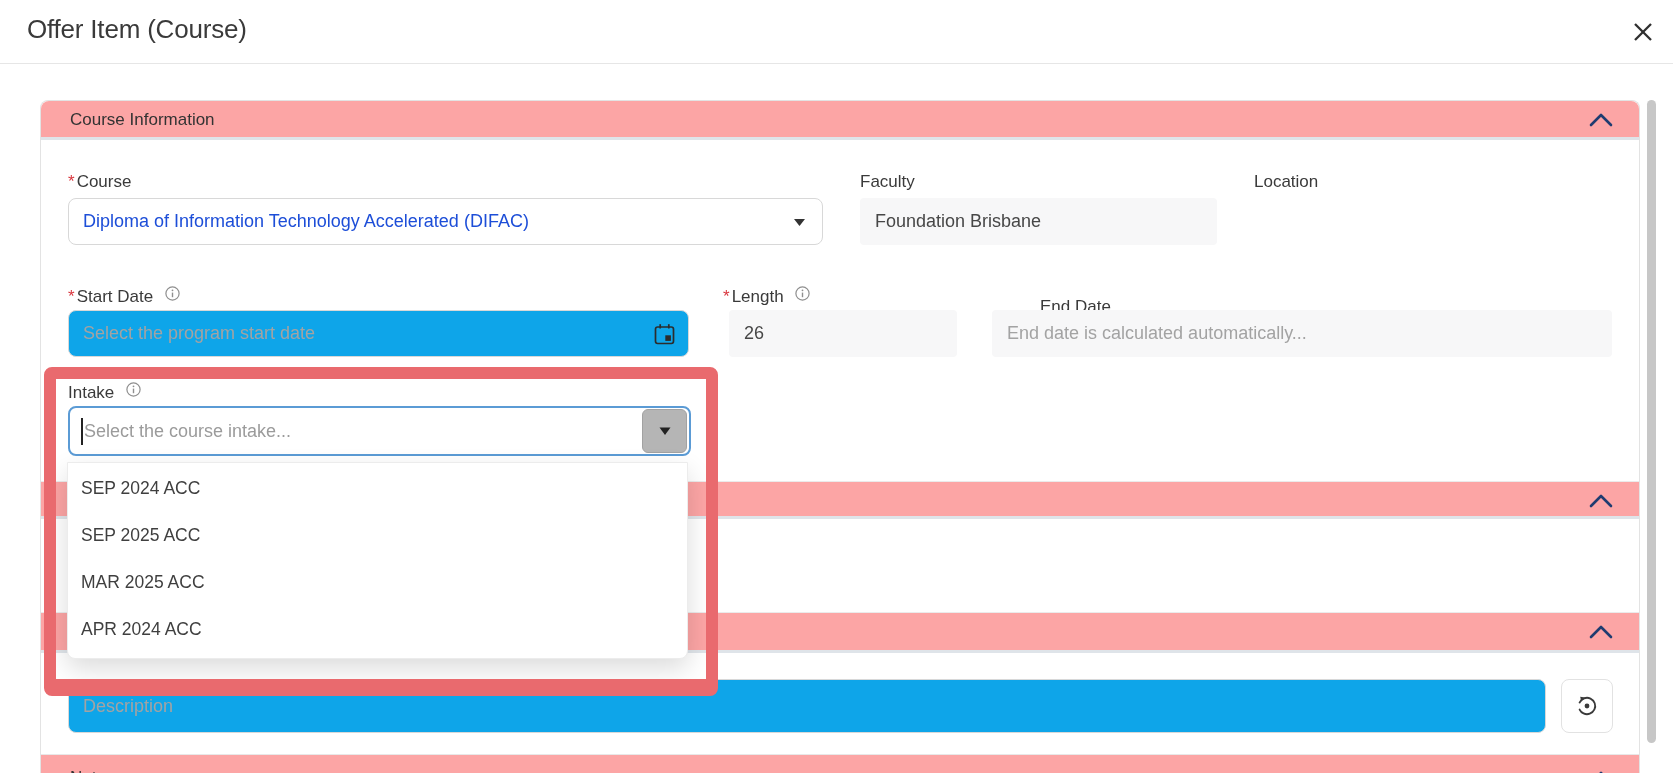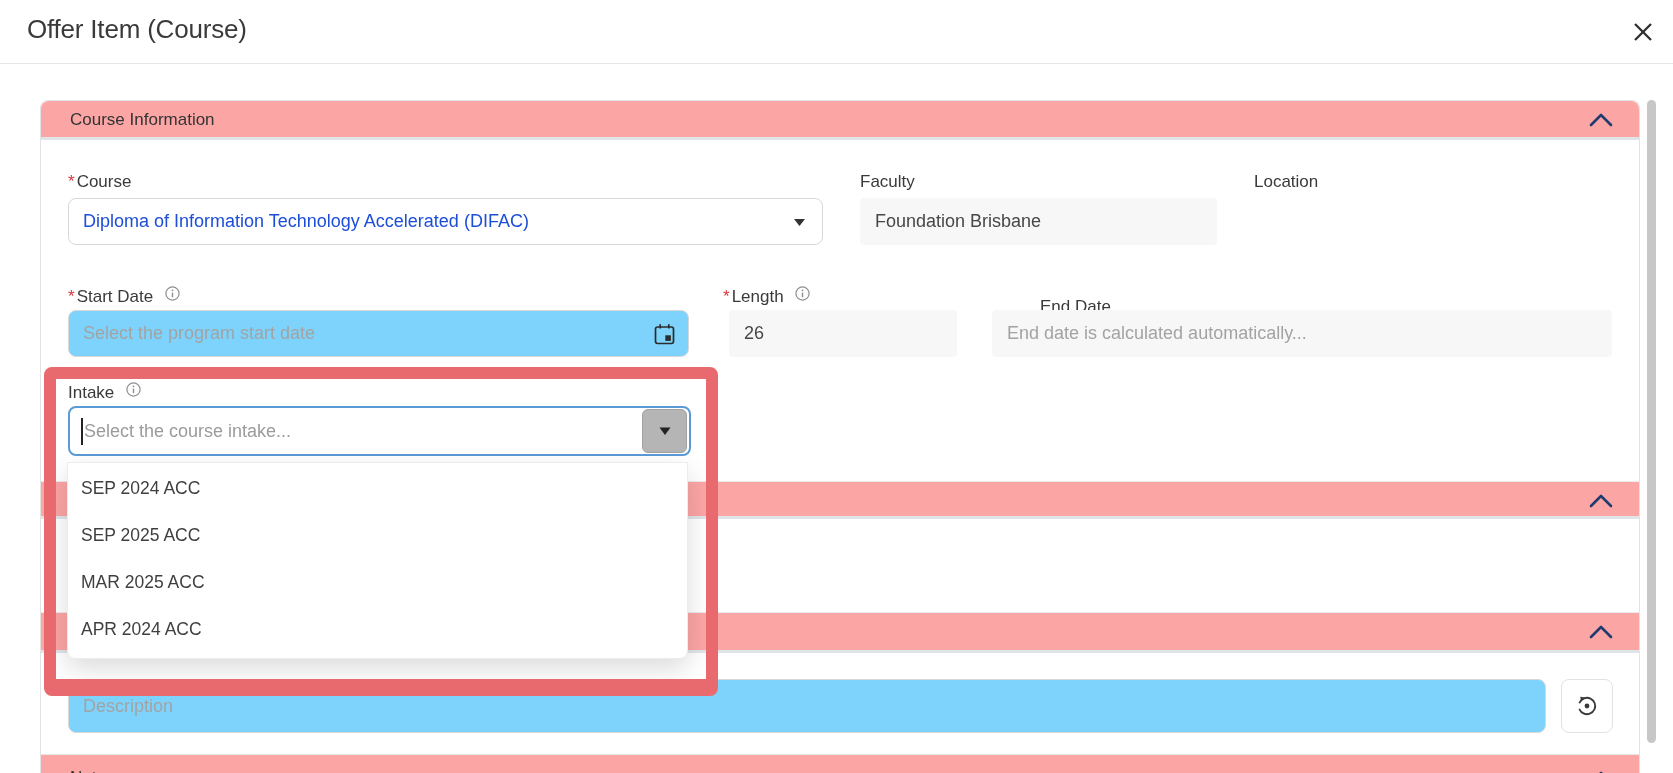--- a/index.html
+++ b/index.html
@@ -33,21 +33,21 @@
 
   
   .lbl { position:absolute; height:22px; font-size:17px; color:#3a3a3a; white-space:nowrap; }
   .req { color:#d9363e; margin-right:2px; }
   .info-ic { display:inline-block; vertical-align:1px; margin-left:7px; }
 
   .field-ro { position:absolute; height:47px; background:#f7f7f8; border-radius:4px;
               font-size:18px; color:#474747; line-height:47px; padding-left:15px; }
   .field-box { position:absolute; height:47px; background:#fff; border:1px solid #d8d8d8; border-radius:8px;
                font-size:18px; color:#1d4ed8; line-height:45px; padding-left:14px; }
-  input.txt { position:absolute; height:47px; background:#7dd3fc; border:1px solid #d8d8d8; border-radius:8px;
+  input.txt { position:absolute; height:47px; background:#0ea5e9; border:1px solid #d8d8d8; border-radius:8px;
               font-size:18px; color:#3f3f3f; padding:0 40px 0 14px; outline:none;
               font-family:"Liberation Sans","DejaVu Sans",sans-serif; }
   input.txt::placeholder { color:#a3a3a3; opacity:1; }
 
   .select-caret { position:absolute; top:20px; width:11px; height:8px; }
   .cal-btn { position:absolute; width:30px; height:30px; display:flex; align-items:center; justify-content:center; cursor:pointer; }
 
   
   .intake-input { position:absolute; left:27px; top:305px; width:623px; height:50px;
                   border:2px solid #5b9bd5; border-radius:8px; background:#fff;

